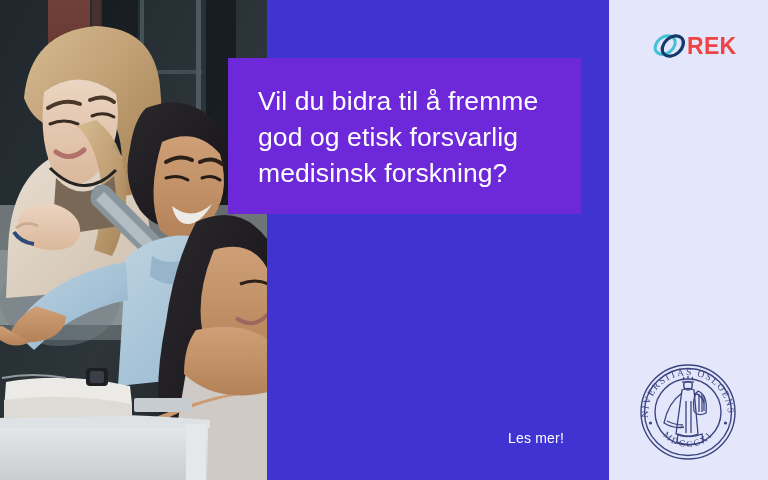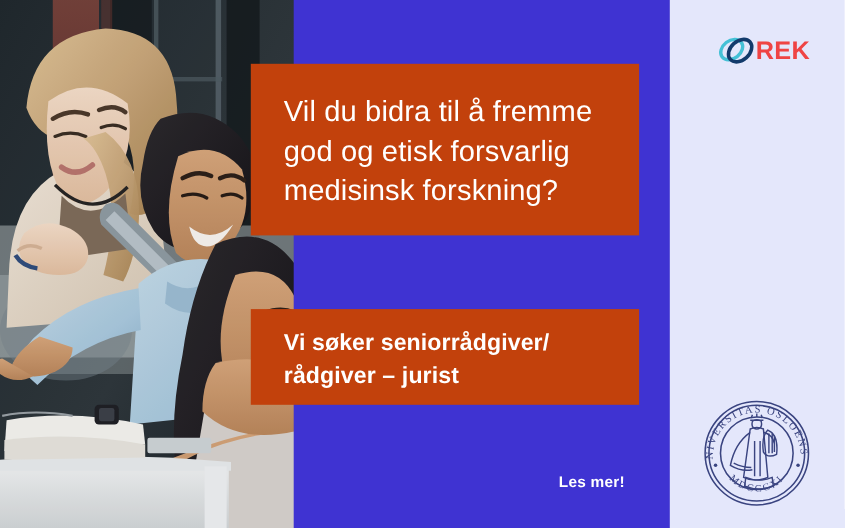--- a/index.html
+++ b/index.html
@@ -51,21 +51,21 @@
   
   .uio-seal {
     position:absolute; left:634px; top:361px;
     width:108px; height:102px;
   }
   .uio-seal svg { display:block; width:108px; height:102px; }
 
   
   .textbox {
     position:absolute;
-    background:#c2410c;
+    background:#6d28d9;
     text-decoration:underline;
   }
   .headline-box {
     left:228px; top:58px; width:353px; height:156px;
   }
   .headline {
     position:absolute; left:30px; top:25px; width:300px;
     color:#ffffff;
     font-size:26.5px;
     font-weight:normal;
@@ -82,21 +82,21 @@
     font-weight:bold;
     line-height:30px;
     letter-spacing:0.1px;
   }
 
   
   .cta {
     position:absolute; left:508px; top:430px;
     color:#ffffff;
     font-size:14px;
-    font-weight:bold;
+    font-weight:normal;
     letter-spacing:0.2px;
     cursor:pointer;
     background:none; border:none;
     font-family:"Liberation Sans", sans-serif;
   }
 </style>
 </head>
 <body>
 
 <div class="banner">
@@ -248,23 +248,20 @@
       <ellipse cx="18" cy="21" rx="11.5" ry="8.5" transform="rotate(-38 18 21)" fill="none" stroke="#45c1d6" stroke-width="3.2"></ellipse>
       <ellipse cx="26" cy="22" rx="12.5" ry="9" transform="rotate(-42 26 22)" fill="none" stroke="#123a6b" stroke-width="3.4"></ellipse>
     </svg>
     <span class="rek-word">REK</span>
   </div>
 
   <div class="textbox headline-box">
     <div class="headline">Vil du bidra til å fremme god og etisk forsvarlig medisinsk forskning?</div>
   </div>
 
-  <div class="textbox subhead-box">
-    <div class="subhead">Vi søker seniorrådgiver/ rådgiver – jurist</div>
-  </div>
 
   <button class="cta">Les mer!</button>
 
   <div class="uio-seal">
     <svg viewBox="0 0 108 102" aria-hidden="true">
       <defs>
         <path id="arcTop" d="M 14 54 A 40 40 0 0 1 94 54"></path>
         <path id="arcBot" d="M 22 54 A 32 32 0 0 0 86 54"></path>
       </defs>
       <g fill="none" stroke="#3a4480" stroke-width="1.4">

